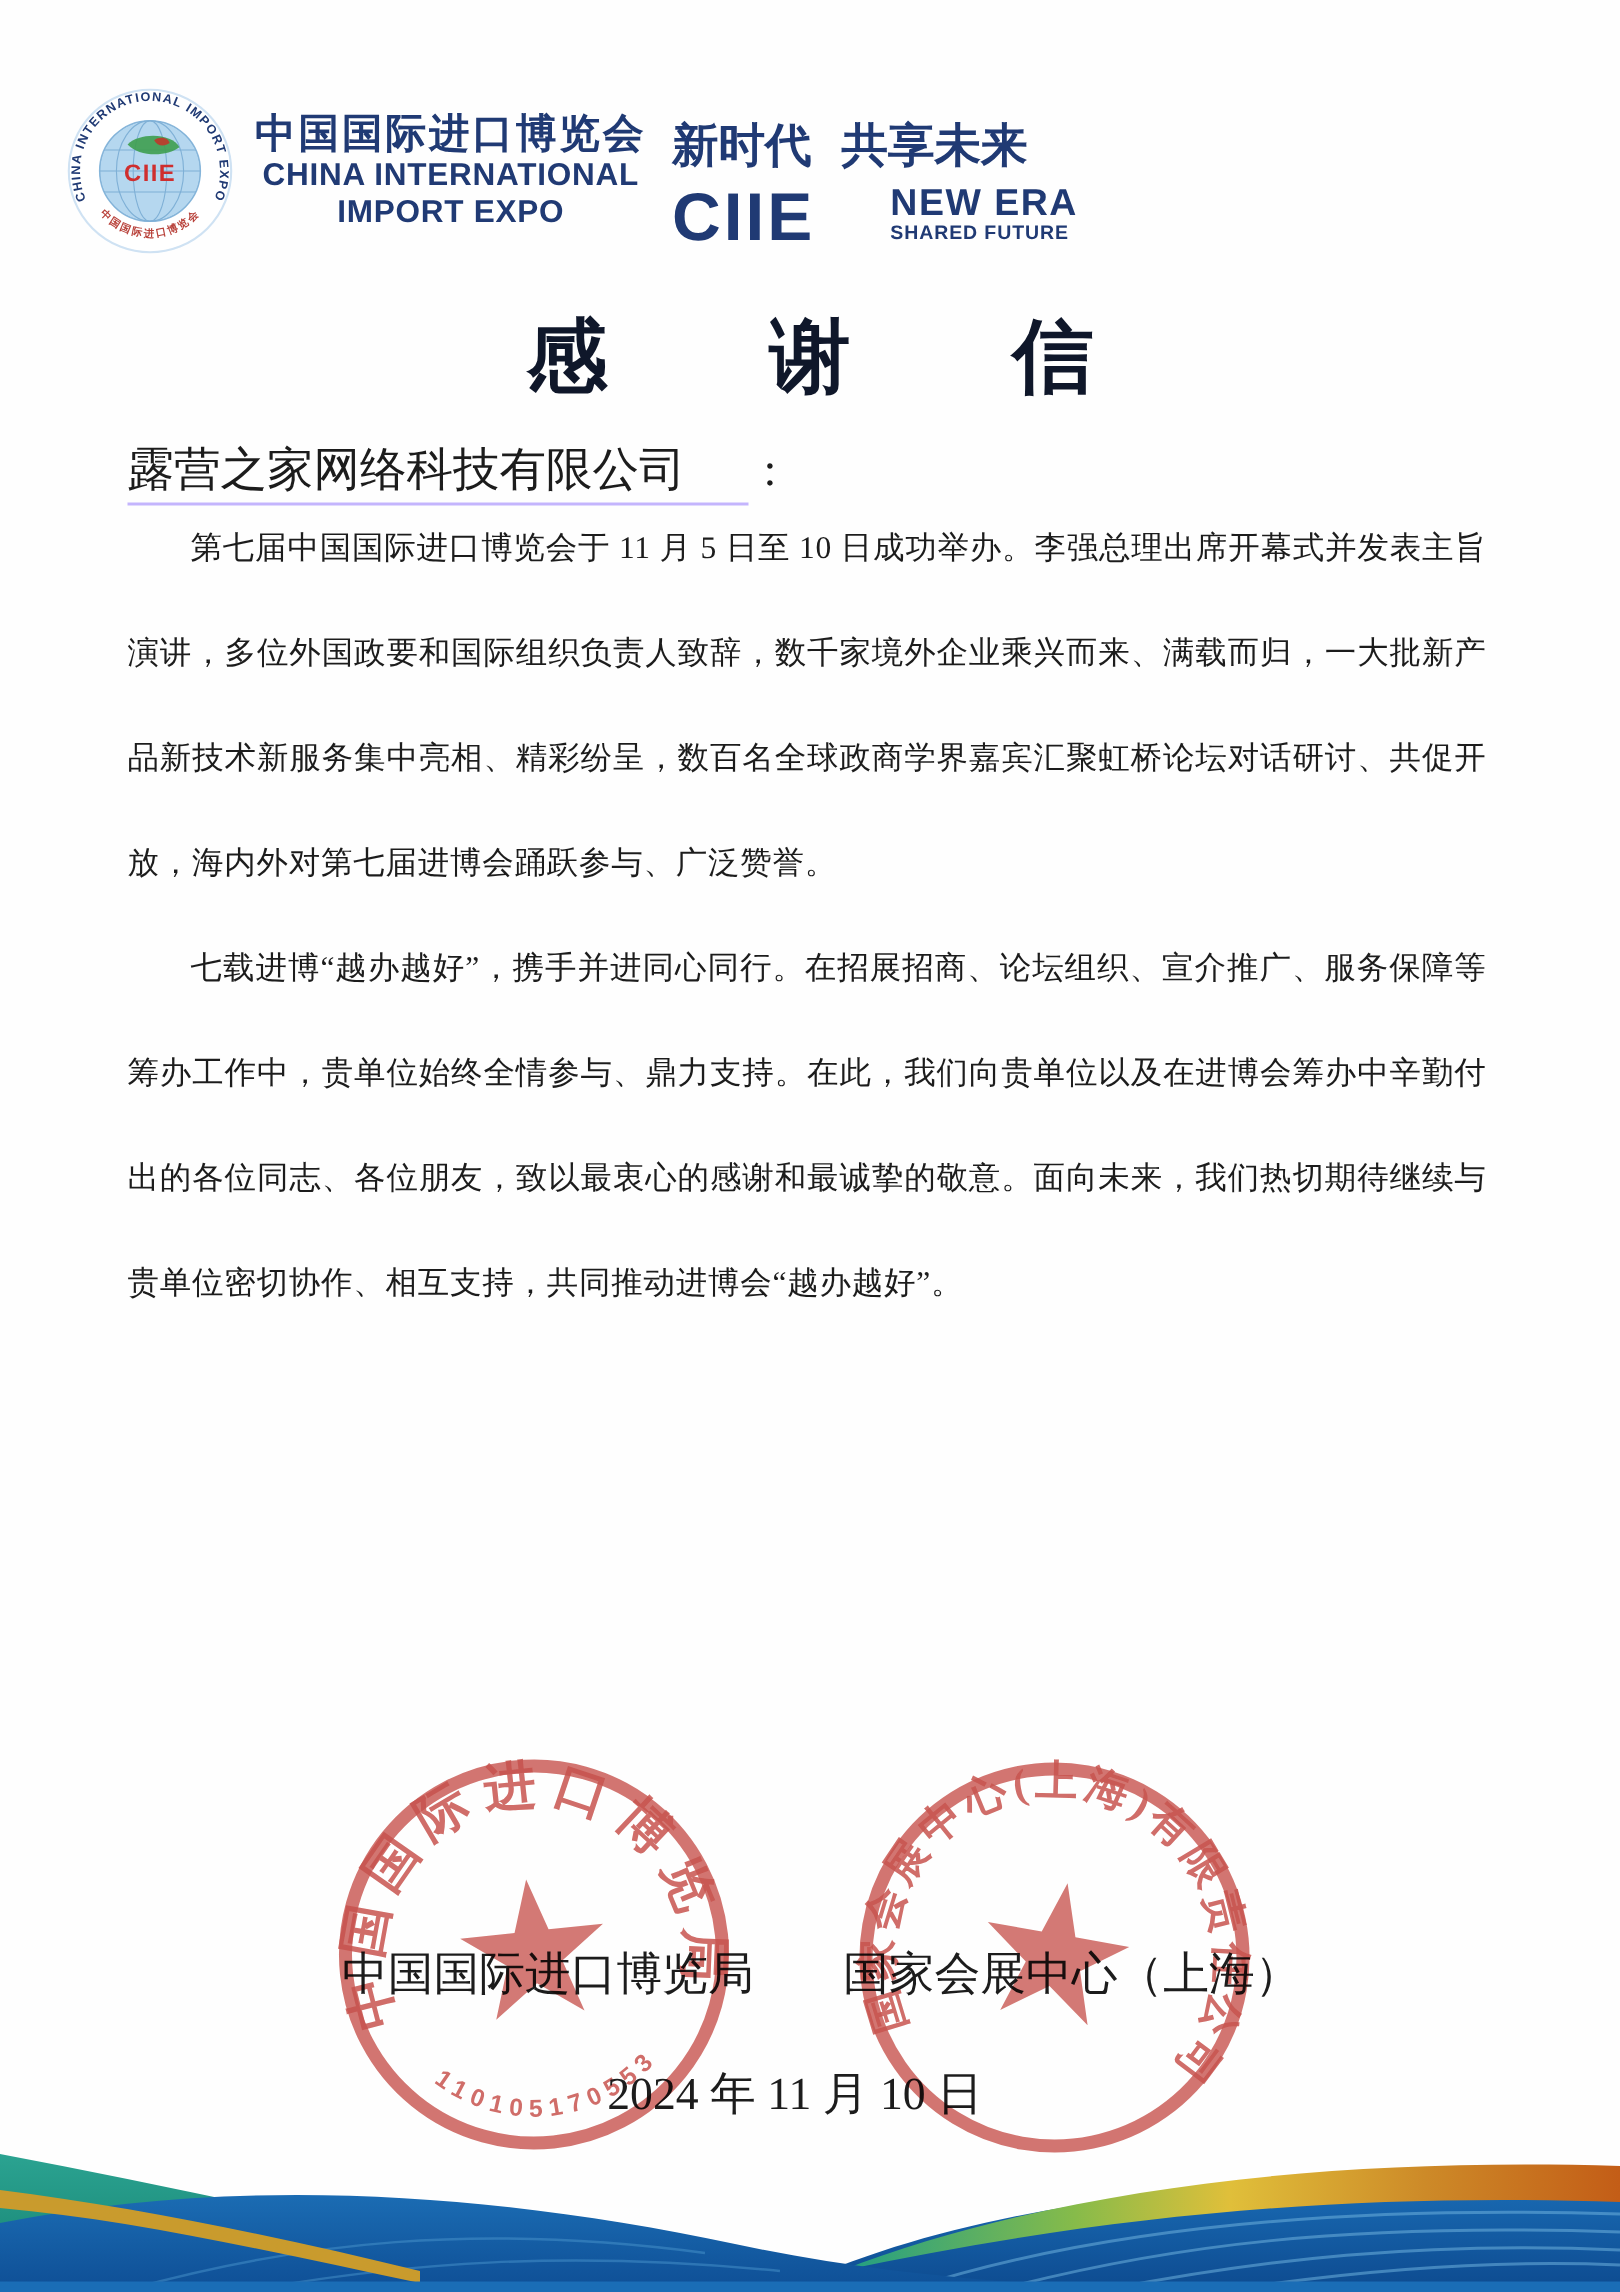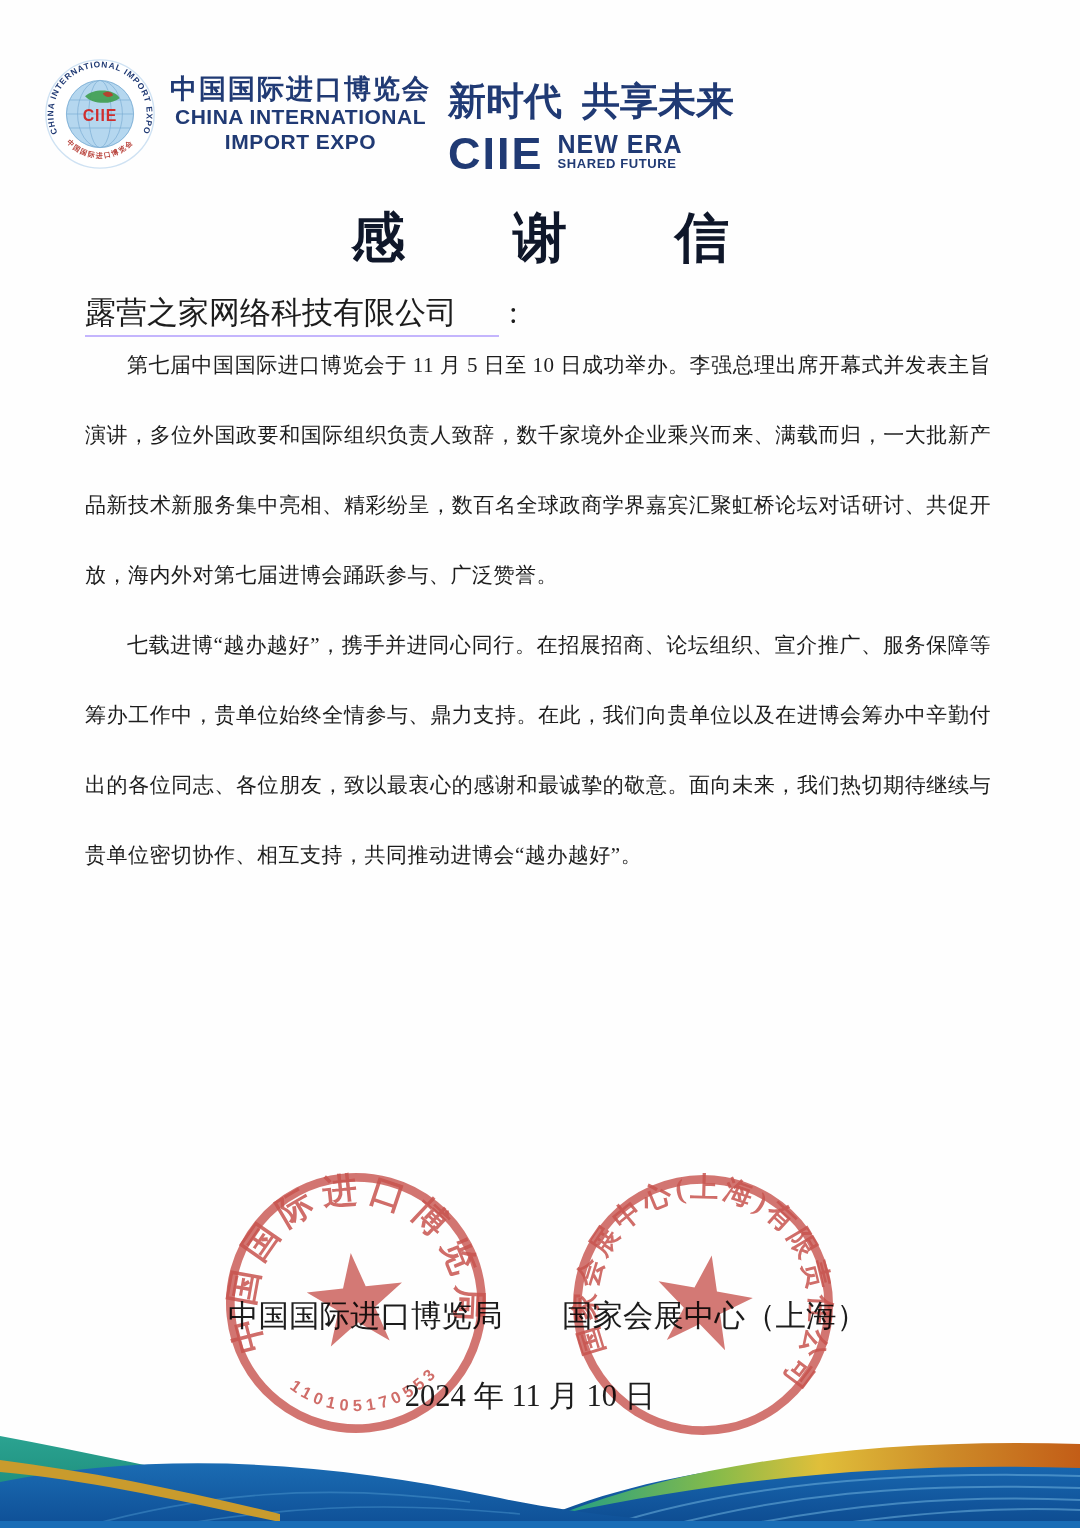--- a/index.html
+++ b/index.html
@@ -5,24 +5,24 @@
   html,body{margin:0;padding:0;background:#e8e8e8;}
   .page{position:relative;width:1080px;height:1528px;margin:0 auto;background:#fefefe;overflow:hidden;
         font-family:"Liberation Serif","DejaVu Serif",serif;color:#1c1c1c;}
   
   .hdr{font-family:"Liberation Sans","DejaVu Sans",sans-serif;color:#203a74;}
   .hdr-left{position:absolute;left:44px;top:58px;display:flex;align-items:center;gap:14px;}
   .hdr-left .txt{text-align:center;line-height:1.15;}
   .hdr-left .cn{font-size:27px;font-weight:bold;letter-spacing:2px;white-space:nowrap;}
   .hdr-left .en{font-size:21px;font-weight:bold;letter-spacing:.5px;}
   .hdr-center{position:absolute;left:448px;top:76px;}
-  .hdr-center .row1{display:flex;gap:20px;font-size:38px;font-weight:bold;white-space:nowrap;}
+  .hdr-center .row1{display:flex;gap:20px;font-size:31px;font-weight:bold;white-space:nowrap;}
   .hdr-center .row2{display:flex;align-items:flex-start;gap:14px;margin-top:4px;}
   .hdr-center .ciie{font-size:45px;font-weight:bold;letter-spacing:2px;line-height:1;}
-  .hdr-center .era{line-height:1.05;}
+  .hdr-center .era{line-height:1.05;margin-left:36px;}
   .hdr-center .era .l1{font-size:25px;font-weight:bold;letter-spacing:1px;}
   .hdr-center .era .l2{font-size:13px;font-weight:bold;letter-spacing:.6px;}
   .hdr-right{position:absolute;left:712px;top:82px;width:286px;text-align:center;line-height:1.2;}
   .hdr-right .cn{font-size:27px;font-weight:bold;letter-spacing:4px;white-space:nowrap;}
   .hdr-right .en{font-size:18.5px;font-weight:bold;}
   
   .title{position:absolute;top:202px;left:0;width:100%;text-align:center;
          font-size:54px;font-weight:bold;letter-spacing:2em;padding-left:2em;box-sizing:border-box;color:#0f172a;}
   .recipient{position:absolute;left:85px;top:292px;font-size:31px;}
   .recipient .name{border-bottom:2px solid #c4b5fd;padding:0 42px 5px 0;font-family:Liberation Serif, serif;}

